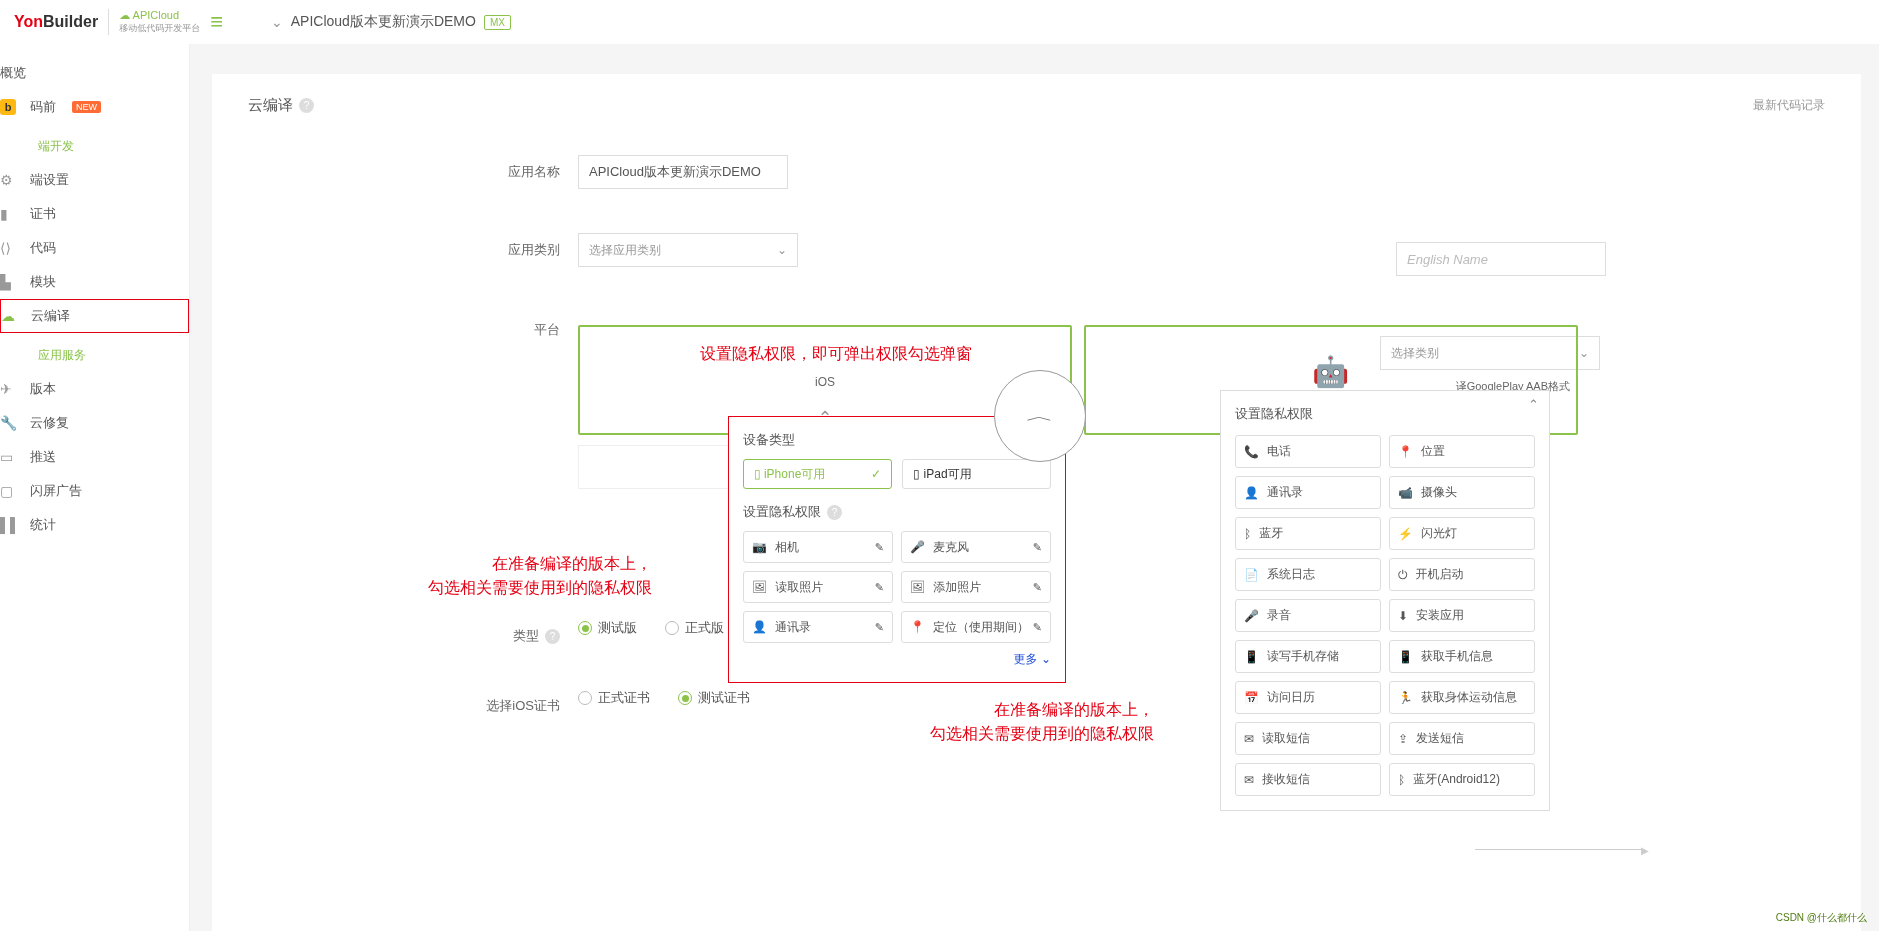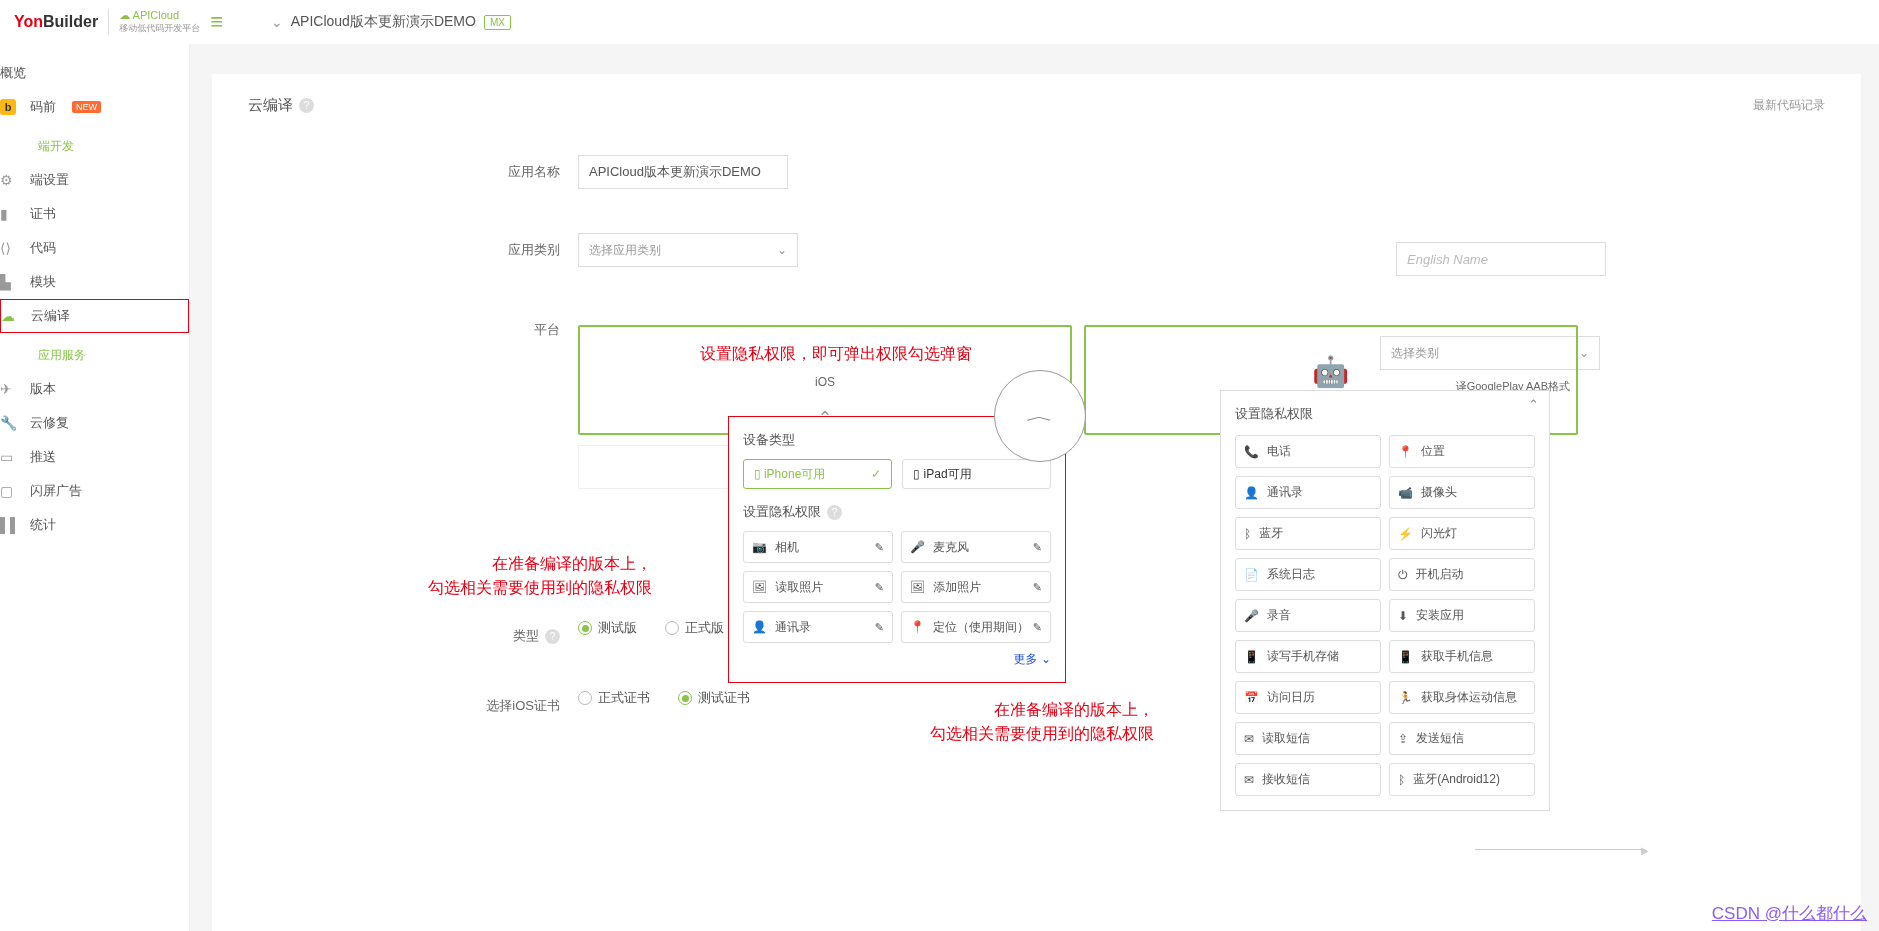--- a/index.html
+++ b/index.html
@@ -82,21 +82,21 @@
 .android-panel .perm-chip { height: 33px; }
 .chev-up-sm { position: absolute; top: 6px; right: 10px; color: #888; }
 
 
 .radio-row { display: flex; align-items: center; gap: 28px; }
 .radio { display: flex; align-items: center; gap: 6px; font-size: 13px; color: #555; }
 .r-dot { width: 14px; height: 14px; border: 1px solid #bbb; border-radius: 50%; display: inline-flex; align-items: center; justify-content: center; }
 .r-dot.on::after { content: ''; width: 7px; height: 7px; background: #8bc34a; border-radius: 50%; }
 .r-dot.on { border-color: #8bc34a; }
 
-.watermark { position: absolute; bottom: 6px; right: 12px; color: #8b5cf6; font-size: 17px; text-decoration: underline; }
+.watermark { position: absolute; bottom: 6px; right: 12px; color: #4d7c0f; font-size: 10px; }
 .hr-line { position: absolute; left: 746px; top: 432px; width: 170px; border-top: 1px solid #ccc; }
 .hr-arrow { position: absolute; left: 912px; top: 428px; color: #ccc; font-size: 10px; }
 
 .spacer-en { position: absolute; left: 1184px; top: 168px; font-style: italic; }
 .spacer-cat { position: absolute; left: 1154px; top: 262px; margin-left: 14px; }
 </style>
 </head>
 <body>
 
 <div class="app">

